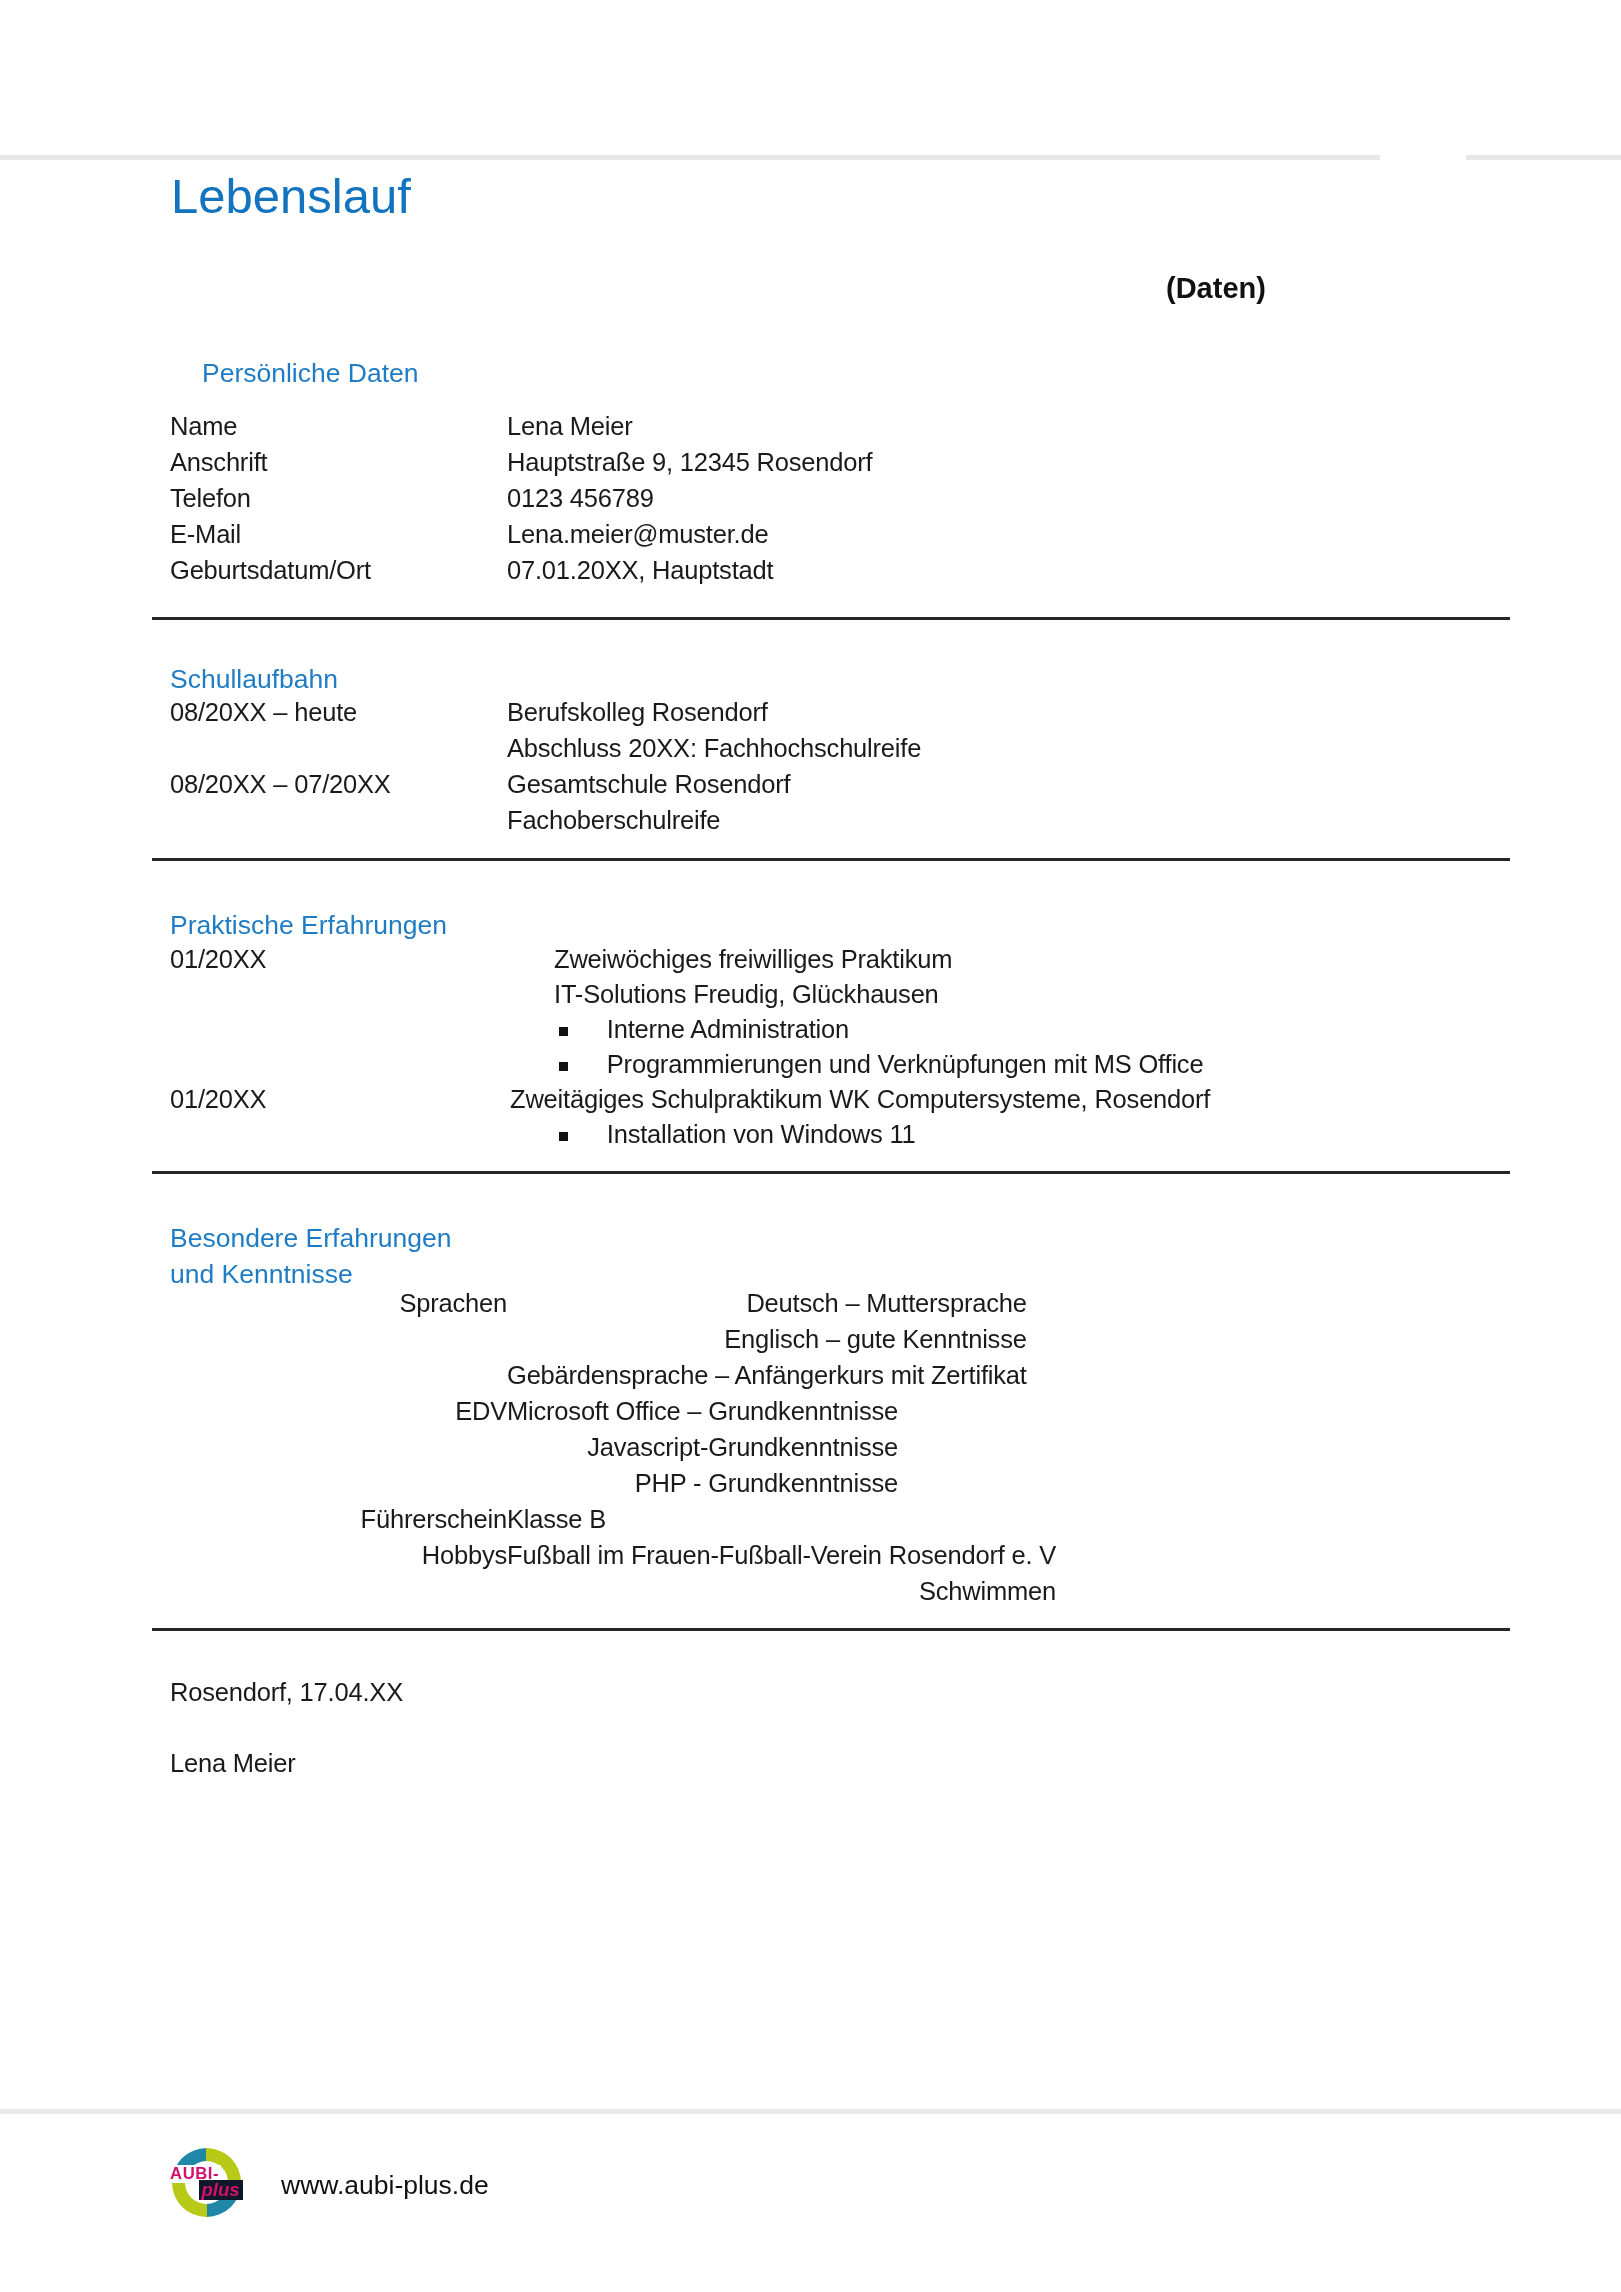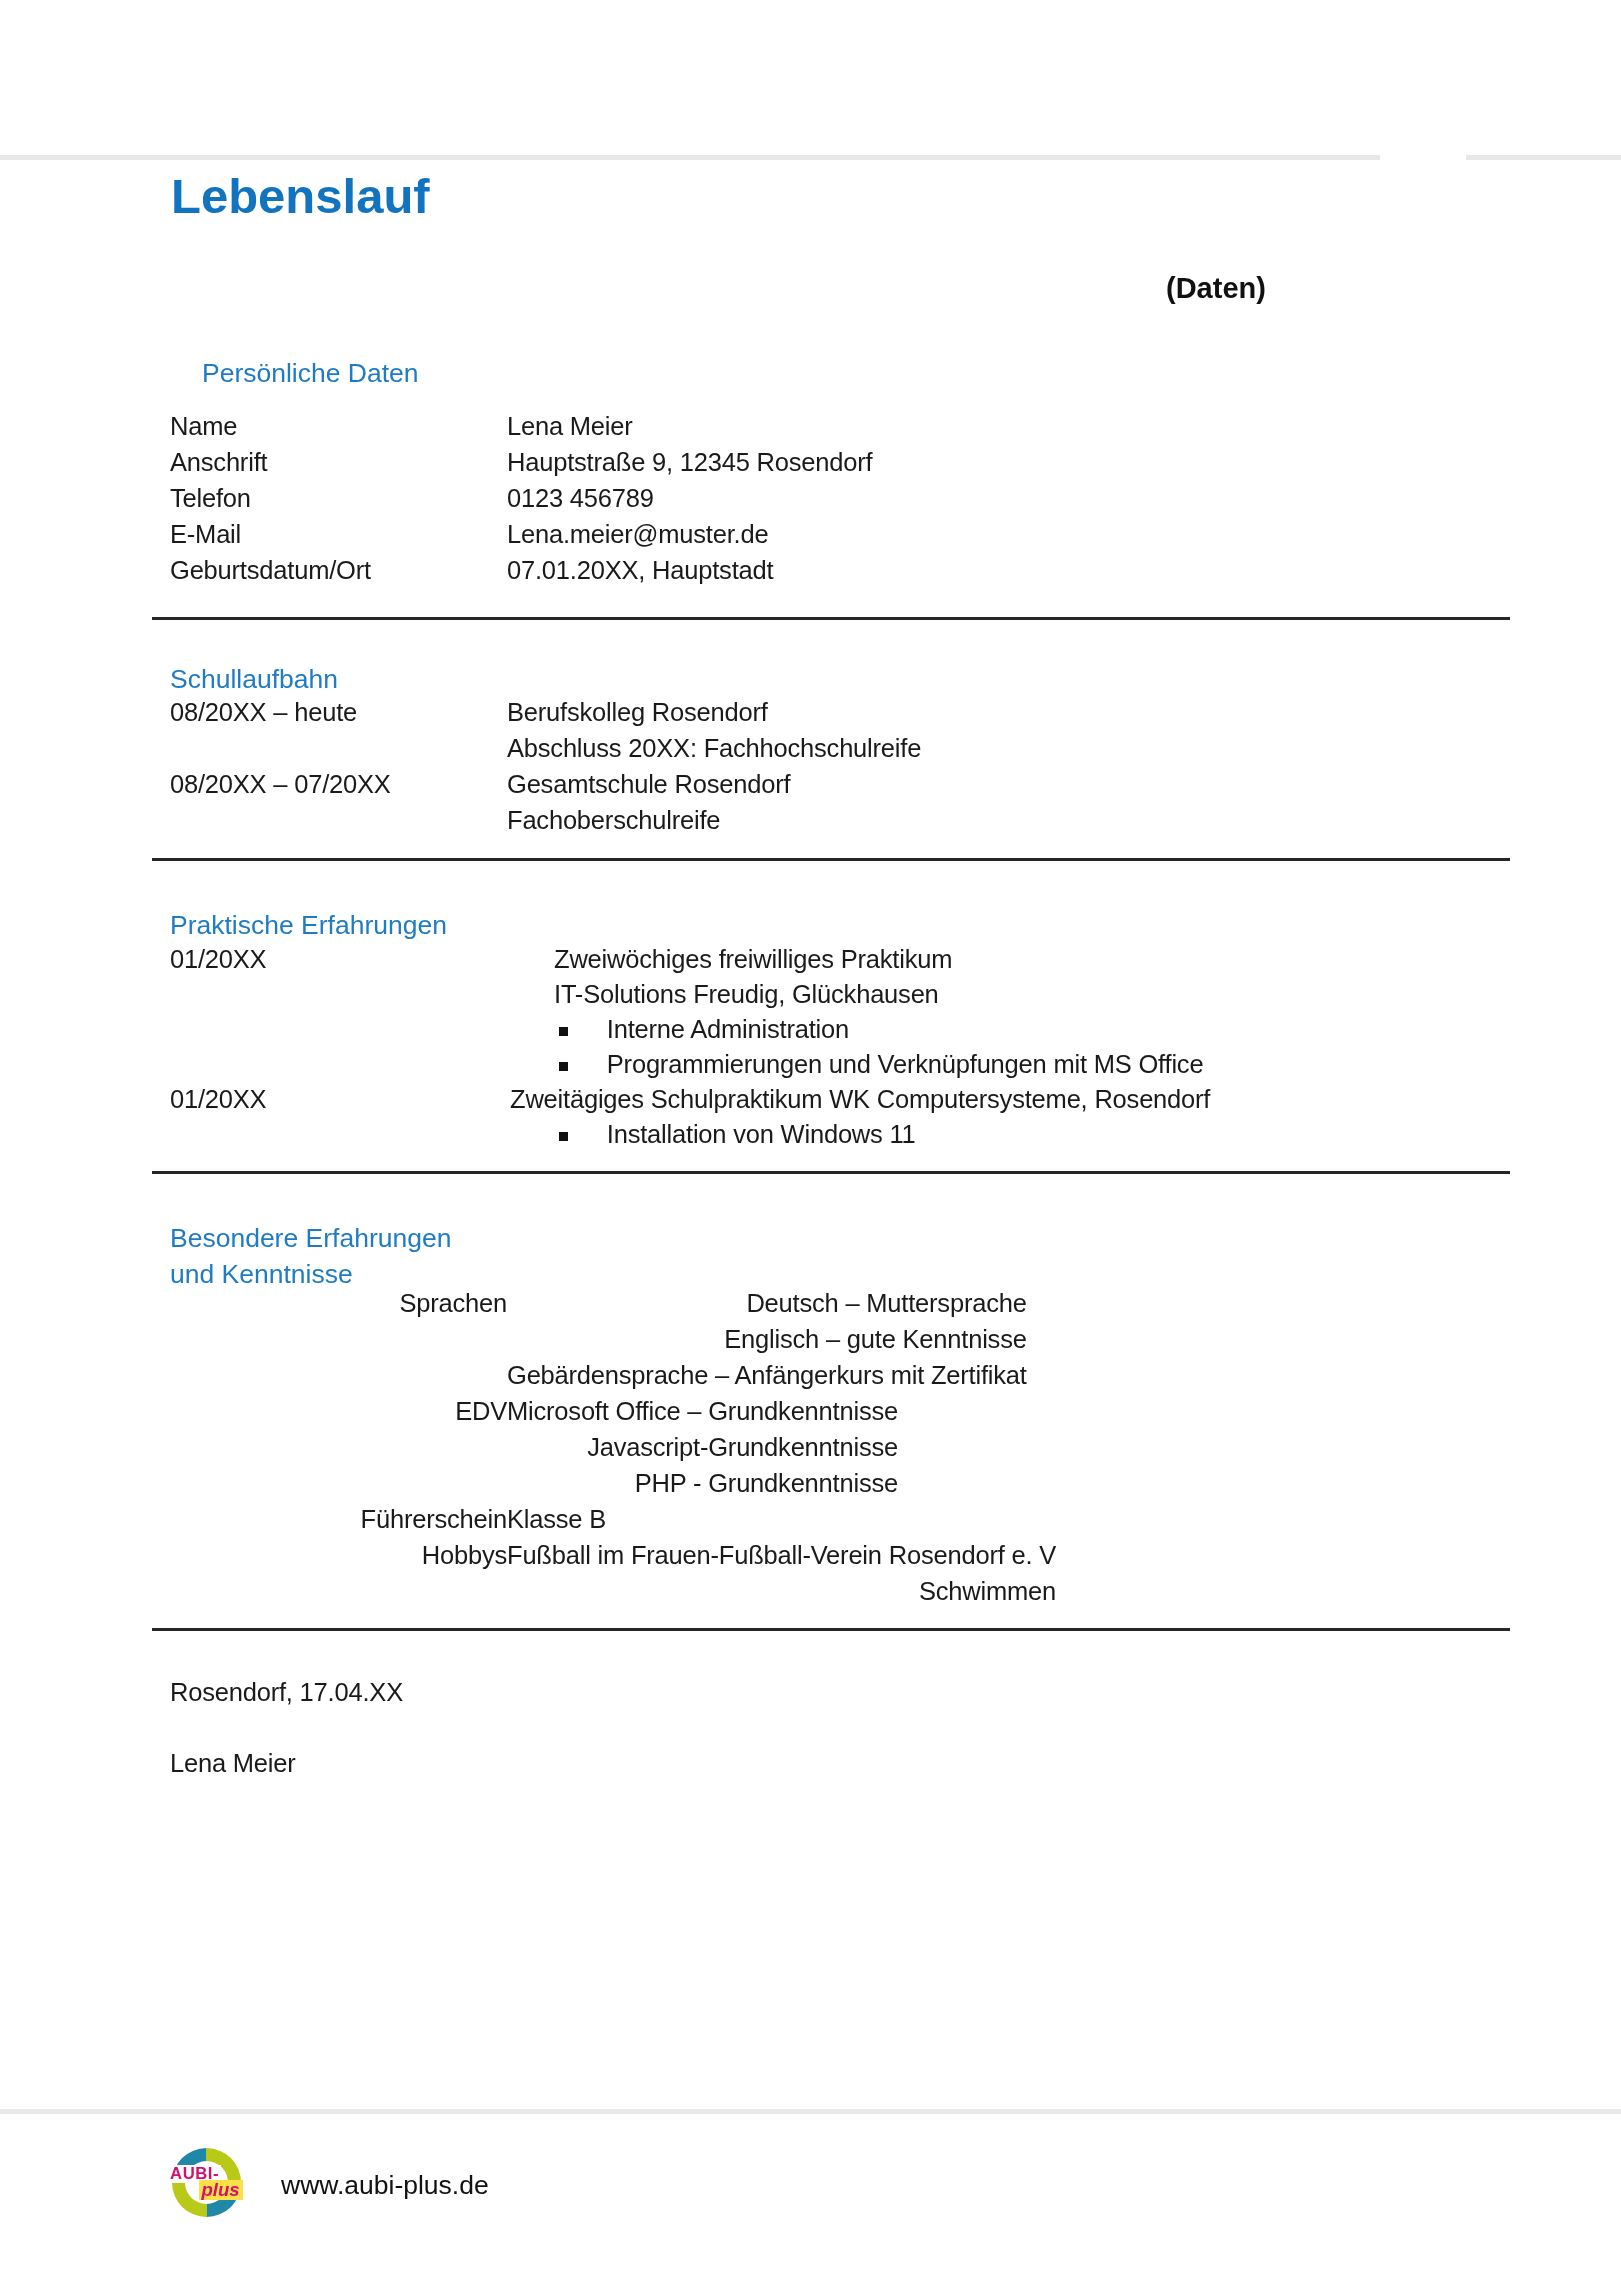--- a/index.html
+++ b/index.html
@@ -19,21 +19,21 @@
     background:#fff;
     font-family:"Liberation Sans", sans-serif;
     color:var(--ink);
     overflow:hidden;
   }
   .topline{position:absolute;top:155px;height:4.9px;background:var(--rule-gray);}
   .topline.seg1{left:0;width:1380px;}
   .topline.seg2{left:1466px;width:155px;}
   .doc-title{
     position:absolute;left:171px;top:169px;
-    font-size:49px;font-weight:bold;line-height:55px;
+    font-size:49px;font-weight:normal;line-height:55px;
     color:var(--title-blue);letter-spacing:0px;margin:0;
   }
   .foto{
     position:absolute;left:1166px;top:271px;
     font-size:29px;font-weight:bold;line-height:35px;color:#111;
   }
   .sec-h{
     position:absolute;left:170px;
     font-size:26.5px;line-height:36px;color:var(--heading-blue);
     font-weight:normal;margin:0;
@@ -65,21 +65,21 @@
     border-radius:50%;background:#fff;
   }
   .logo .aubi{
     position:absolute;left:-3.9px;top:16.7px;
     font-size:16.7px;font-weight:bold;color:var(--logo-magenta);
     background:#fff;padding:0 2px;line-height:18.6px;letter-spacing:0.5px;
   }
   .logo .plus{
     position:absolute;left:26.5px;top:32px;
     font-size:18.6px;font-weight:bold;font-style:italic;color:var(--logo-magenta);
-    background:#fde047;padding:0 2.9px;line-height:19.6px;
+    background:#0f172a;padding:0 2.9px;line-height:19.6px;
   }
   .site{position:absolute;left:281px;top:2170px;font-size:26.5px;line-height:31px;color:#111;}
 </style>
 </head>
 <body>
 
 <div class="page">
 
   <div class="topline seg1"></div>
   <div class="topline seg2"></div>

